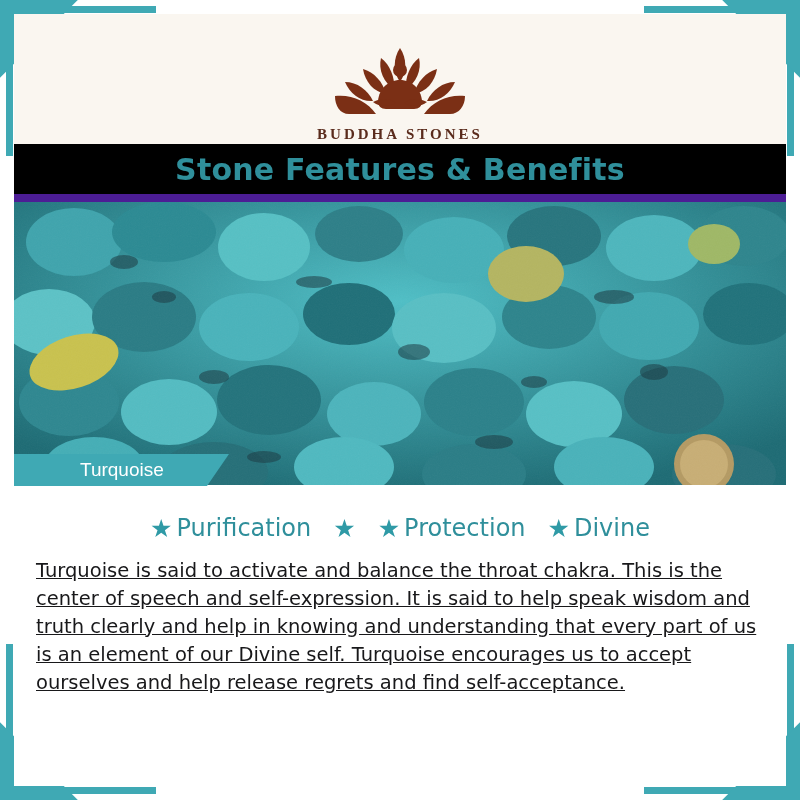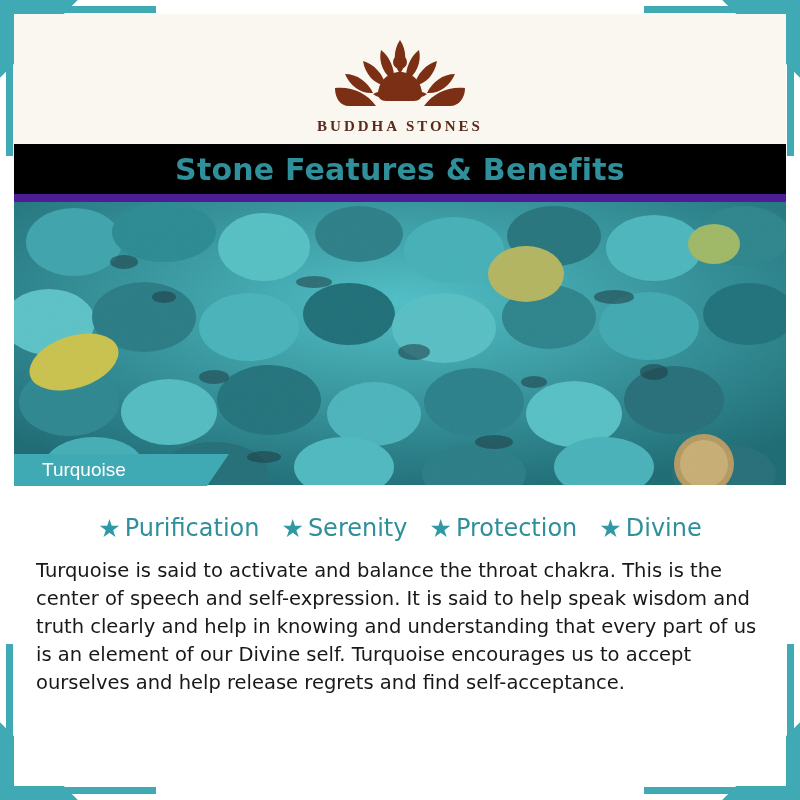--- a/index.html
+++ b/index.html
@@ -49,21 +49,21 @@
   
   .header {
     position: absolute;
     top: 0; left: 0; right: 0;
     height: 130px;
     background: #faf6f0;
     display: flex;
     flex-direction: column;
     align-items: center;
     justify-content: flex-start;
-    padding-top: 20px;
+    padding-top: 28px;
   }
   .logo-mark { width: 150px; height: 82px; display: block; }
   .logo-text {
     margin-top: 2px;
     font-size: 15px;
     letter-spacing: 3px;
     color: #5a2b1c;
     font-family: "Liberation Serif", serif;
     font-weight: bold;
   }
@@ -100,21 +100,21 @@
   
   .caption-tab {
     position: absolute;
     top: 440px; left: 0;
     height: 32px;
     min-width: 215px;
     background: #3fa9b4;
     color: #ffffff;
     display: flex;
     align-items: center;
-    padding-left: 28px;
+    padding-left: 66px;
     padding-right: 26px;
     font-size: 19px;
     clip-path: polygon(0 0, 100% 0, calc(100% - 22px) 100%, 0 100%);
   }
 
   
   .benefits {
     position: absolute;
     top: 490px; left: 0; right: 0;
     height: 48px;
@@ -138,20 +138,21 @@
   }
 
   
   .body-copy {
     position: absolute;
     top: 543px; left: 22px; right: 20px;
     font-size: 19.5px;
     line-height: 1.43;
     color: #18181a;
     font-family: "DejaVu Sans", sans-serif;
+    text-decoration: underline;
   }
 </style>
 </head>
 <body>
 
 <div class="page">
 
   <div class="frame-corner corner-tl"></div>
   <div class="frame-corner corner-tr"></div>
   <div class="frame-corner corner-bl"></div>
@@ -272,21 +273,20 @@
       <span>Turquoise</span>
     </div>
 
     <div class="benefits">
       <div class="benefit">
         <span class="star">★</span>
         <span class="label">Purification</span>
       </div>
       <div class="benefit">
         <span class="star">★</span>
-        <span class="label">Serenity</span>
       </div>
       <div class="benefit">
         <span class="star">★</span>
         <span class="label">Protection</span>
       </div>
       <div class="benefit">
         <span class="star">★</span>
         <span class="label">Divine</span>
       </div>
     </div>

